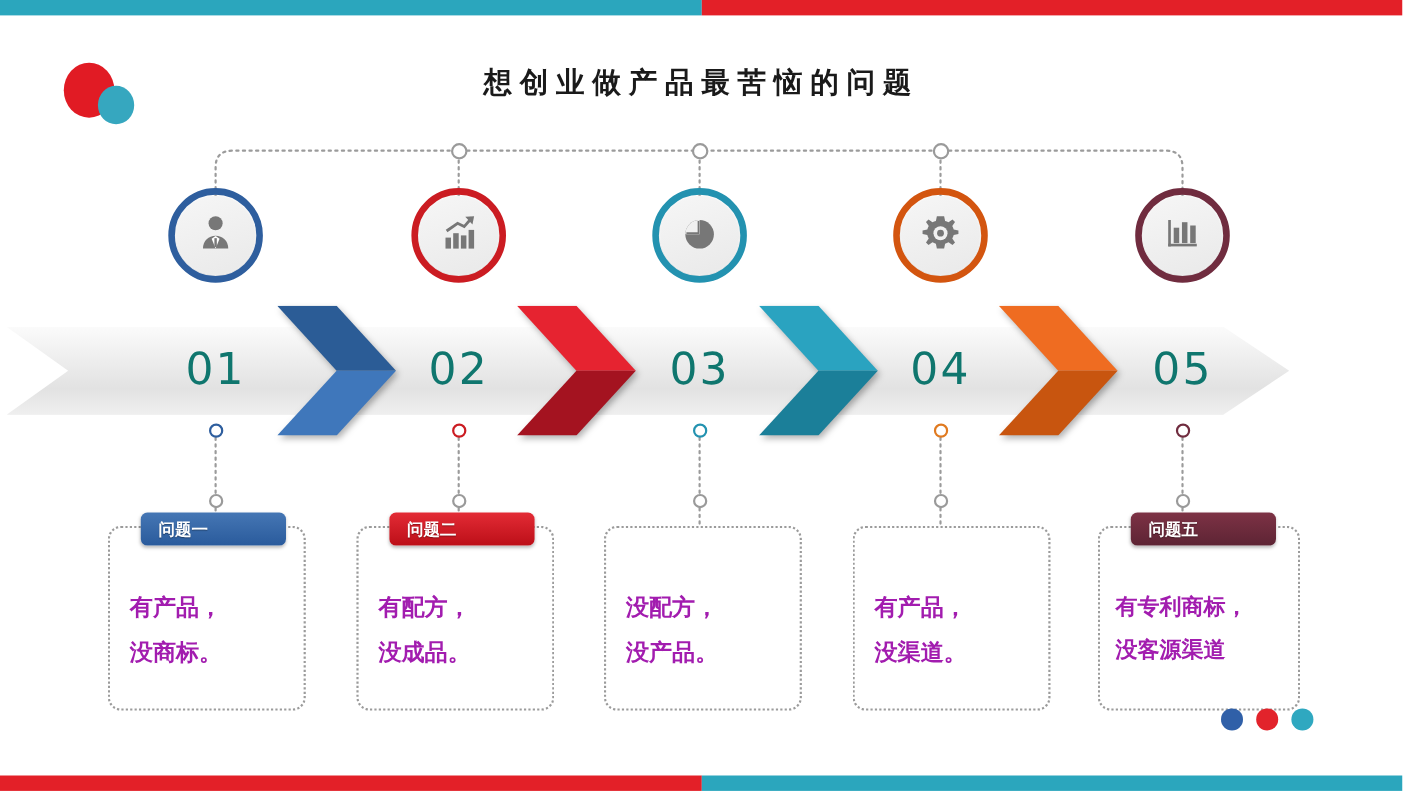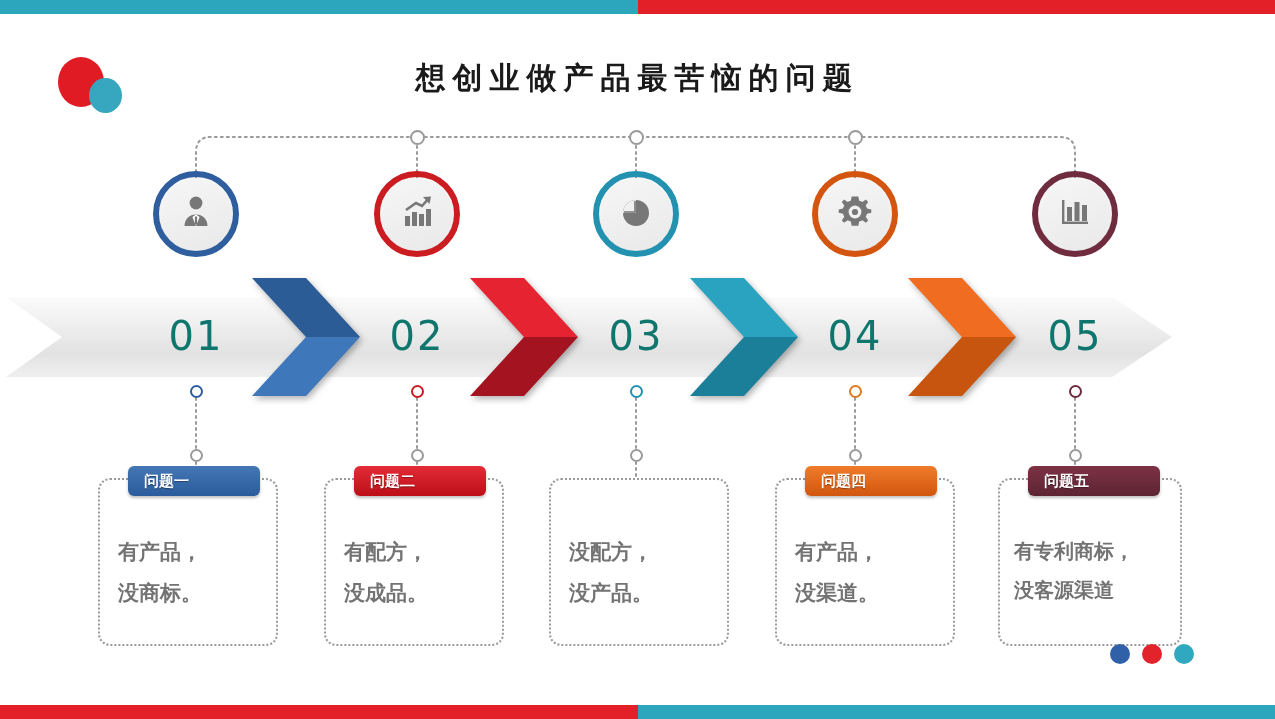--- a/index.html
+++ b/index.html
@@ -22,21 +22,21 @@
   
   .logo { position: absolute; left: 58px; top: 57px; width: 80px; height: 56px; }
   .logo .big { position: absolute; left: 0; top: 0; width: 46px; height: 50px;
     background: #e11b24; border-radius: 50%; }
   .logo .small { position: absolute; left: 31px; top: 21px; width: 33px; height: 35px;
     background: #36a7bf; border-radius: 50%; }
 
   
   .title {
     position: absolute; left: 0; top: 58px; width: 1275px;
-    text-align: center; font-size: 30px; font-weight: bold;
+    text-align: center; font-size: 26px; font-weight: bold;
     color: #1a1a1a; letter-spacing: 7px;
     font-family: "DejaVu Sans", "Liberation Sans", sans-serif;
   }
 
   
   .connectors { position: absolute; left: 0; top: 0; width: 1275px; height: 719px; pointer-events: none; }
 
   
   .icon-node {
     position: absolute; width: 72px; height: 72px; border-radius: 50%;
@@ -82,21 +82,21 @@
   .card-badge {
     position: absolute; top: -14px; left: 28px; width: 132px; height: 30px;
     border-radius: 6px; color: #ffffff; font-size: 15px; font-weight: bold;
     display: flex; align-items: center; padding-left: 16px;
     text-shadow: 0 1px 1px rgba(0,0,0,.35);
     box-shadow: 0 2px 3px rgba(0,0,0,.25);
     font-family: "DejaVu Sans", "Liberation Sans", sans-serif;
   }
   .card-text {
     position: absolute; top: 52px; left: 18px; right: 10px;
-    font-size: 21px; font-weight: bold; color: #737373; line-height: 1.95;
+    font-size: 21px; font-weight: bold; color: #a21caf; line-height: 1.95;
     font-family: "DejaVu Sans", "Liberation Sans", sans-serif;
     white-space: pre-line;
   }
   .card.wide { width: 184px; }
   .card.wide .card-text { font-size: 20px; left: 14px; }
 
   
   .fdots { position: absolute; left: 1110px; top: 644px; display: flex; gap: 12px; }
   .fdots i { display: block; width: 20px; height: 20px; border-radius: 50%; }
 </style>
@@ -249,21 +249,20 @@
       <div class="card" style="left: 324px; top: 478px;">
         <div class="card-badge" style="background: linear-gradient(rgb(227, 43, 53) 0%, rgb(188, 15, 24) 100%); padding-left: 16px;">问题二</div>
         <div class="card-text">有配方，
 没成品。</div>
       </div>
       <div class="card" style="left: 549px; top: 478px;">
         <div class="card-text">没配方，
 没产品。</div>
       </div>
       <div class="card" style="left: 775px; top: 478px;">
-        <div class="card-badge" style="background: linear-gradient(rgb(239, 124, 42) 0%, rgb(209, 86, 15) 100%);">问题四</div>
         <div class="card-text">有产品，
 没渠道。</div>
       </div>
       <div class="card wide" style="left: 998px; top: 478px;">
         <div class="card-badge" style="background: linear-gradient(rgb(125, 50, 69) 0%, rgb(93, 36, 52) 100%);">问题五</div>
         <div class="card-text">有专利商标，
 没客源渠道</div>
       </div>
     </div>
 

